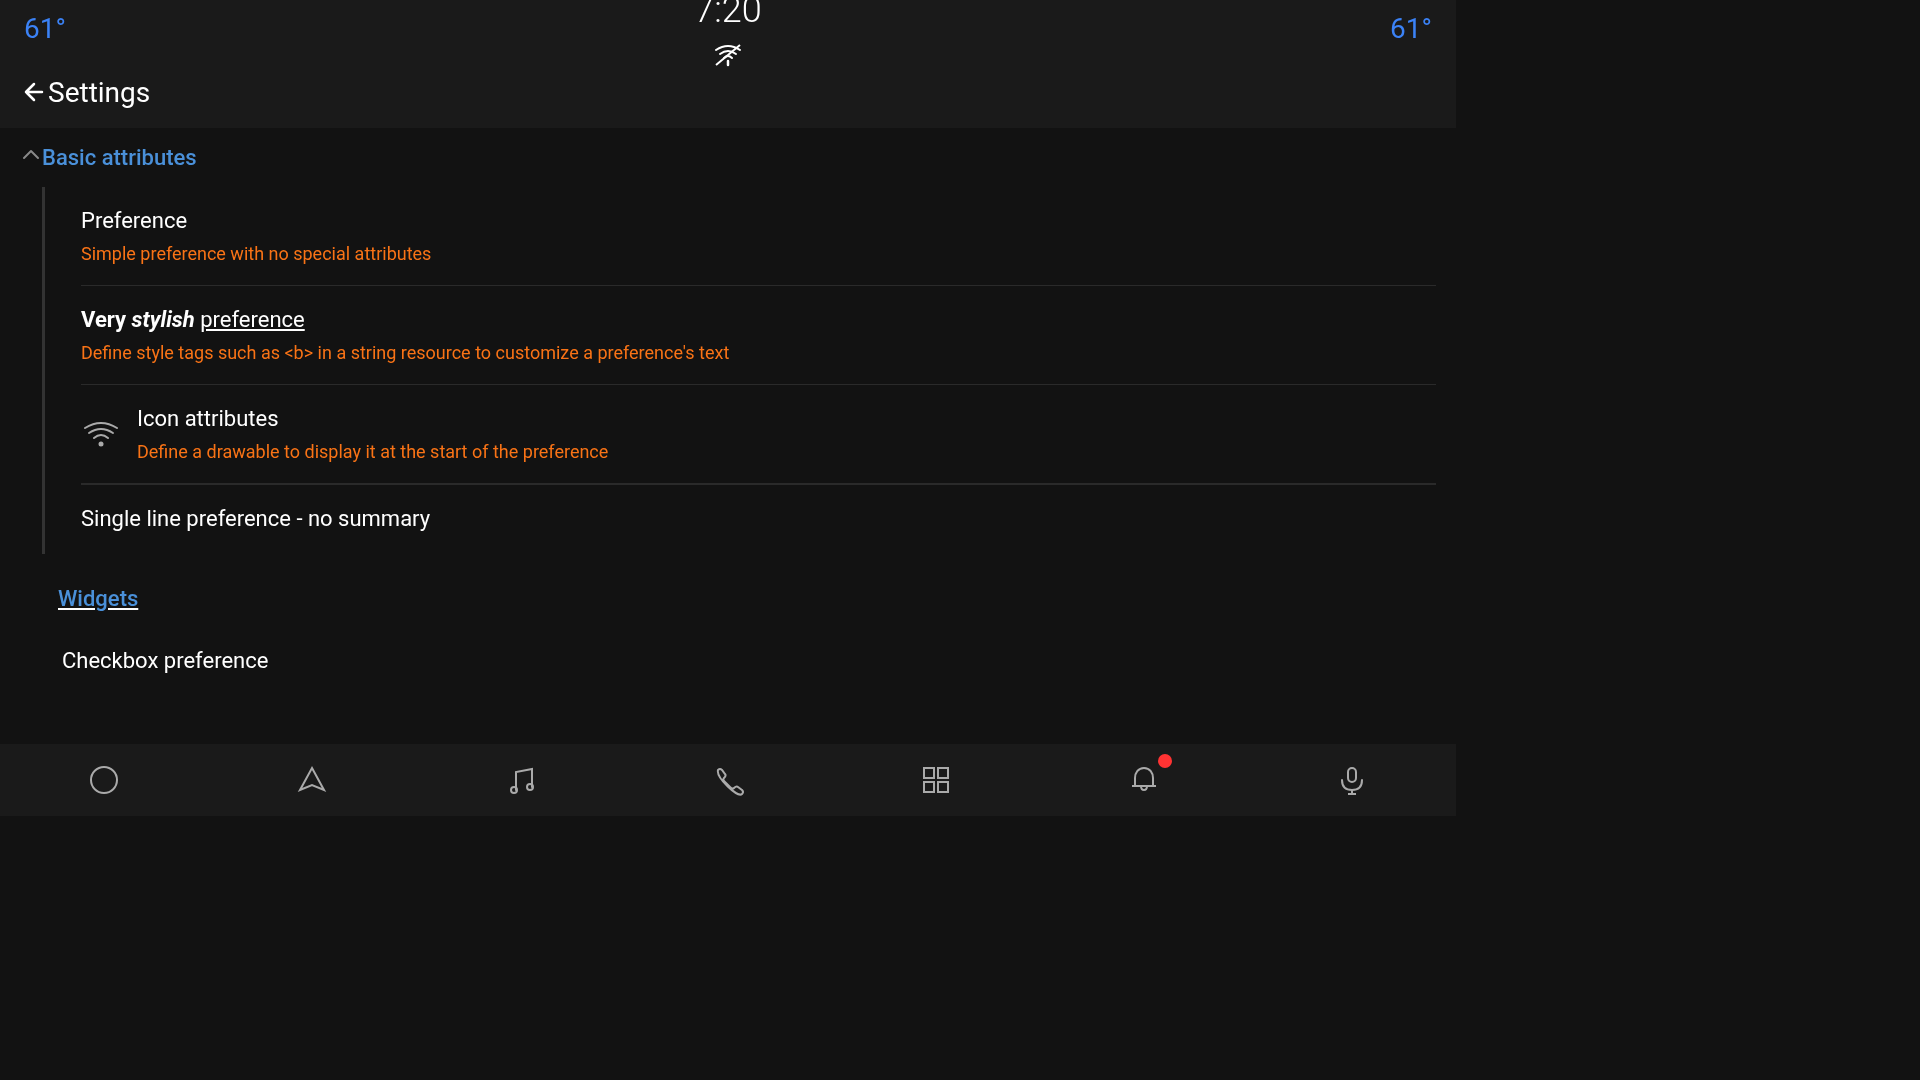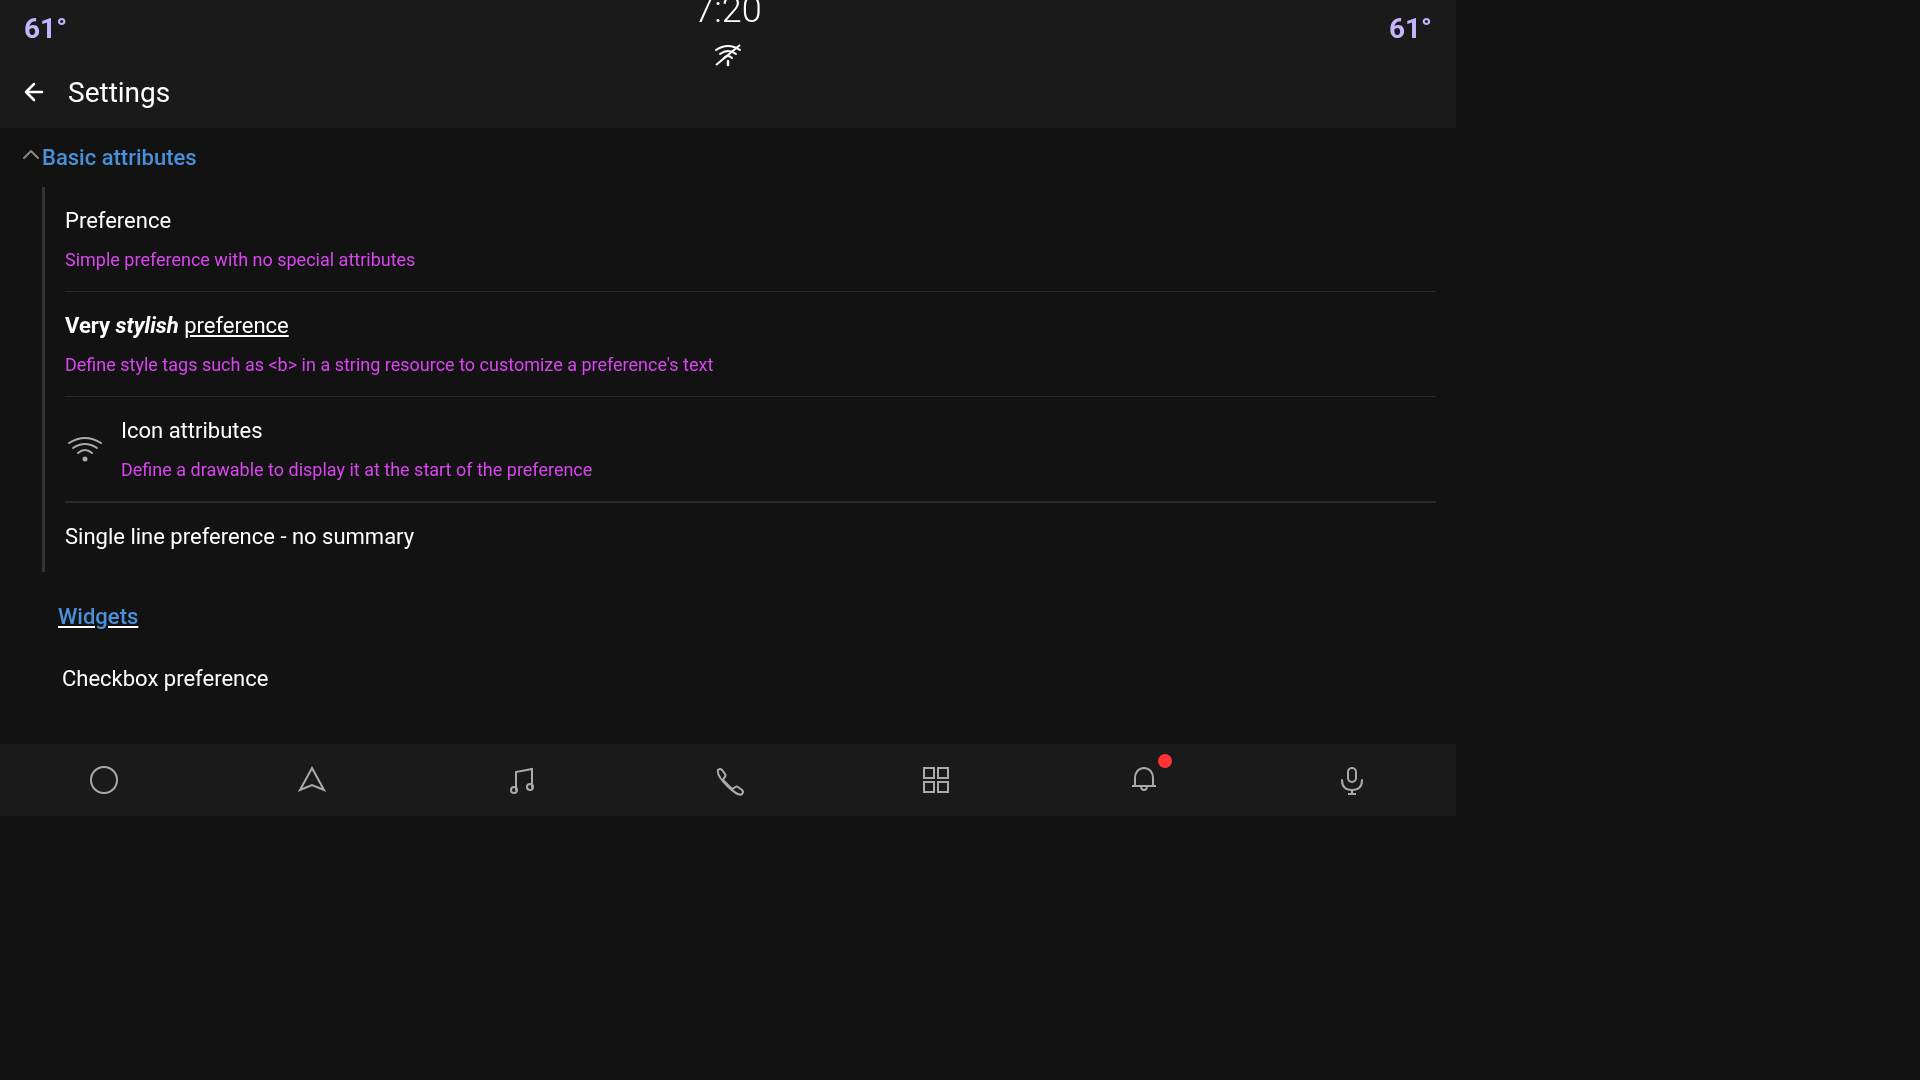--- a/index.html
+++ b/index.html
@@ -23,22 +23,22 @@
       display: flex;
       justify-content: space-between;
       align-items: center;
       padding: 0 24px;
       height: 56px;
       background-color: #1a1a1a;
     }
 
     .status-temp {
       font-size: 28px;
-      color: #c4b5fd;
-      font-weight: 700;
+      color: #3b82f6;
+      font-weight: 400;
     }
 
     .status-center {
       display: flex;
       align-items: center;
       gap: 12px;
       flex-direction: column;
     }
 
     .status-time {
@@ -52,21 +52,20 @@
       height: 24px;
     }
 
     
     .app-bar {
       display: flex;
       align-items: center;
       padding: 0 20px;
       height: 72px;
       background-color: #1a1a1a;
-      gap: 20px;
     }
 
     .back-button {
       cursor: pointer;
       color: #ffffff;
       font-size: 28px;
       display: flex;
       align-items: center;
     }
 
@@ -131,22 +130,22 @@
       font-style: italic;
       font-weight: bold;
     }
 
     .pref-title .underline {
       text-decoration: underline;
     }
 
     .pref-summary {
       font-size: 18px;
-      color: #d946ef;
-      margin-top: 12px;
+      color: #f97316;
+      margin-top: 6px;
       line-height: 1.3;
     }
 
     .pref-icon {
       width: 40px;
       height: 40px;
       display: flex;
       align-items: center;
       justify-content: center;
       color: #aaaaaa;
@@ -239,21 +238,21 @@
 
   <div class="section-header">
     <span class="chevron-icon">
       <svg width="22" height="22" viewBox="0 0 22 22" fill="none">
         <path d="M4 14L11 7L18 14" stroke="#888888" stroke-width="2" stroke-linecap="round" stroke-linejoin="round"></path>
       </svg>
     </span>
     <span class="section-title">Basic attributes</span>
   </div>
 
-  <div style="margin-left: 42px; border-left: 3px solid #333333; padding-left: 0;">
+  <div style="margin-left: 42px; border-left: 3px solid #333333; padding-left: 16px;">
 
     <div class="pref-item">
       <div class="pref-text">
         <div class="pref-title">Preference</div>
         <div class="pref-summary">Simple preference with no special attributes</div>
       </div>
     </div>
 
     <div class="divider"></div>
 

